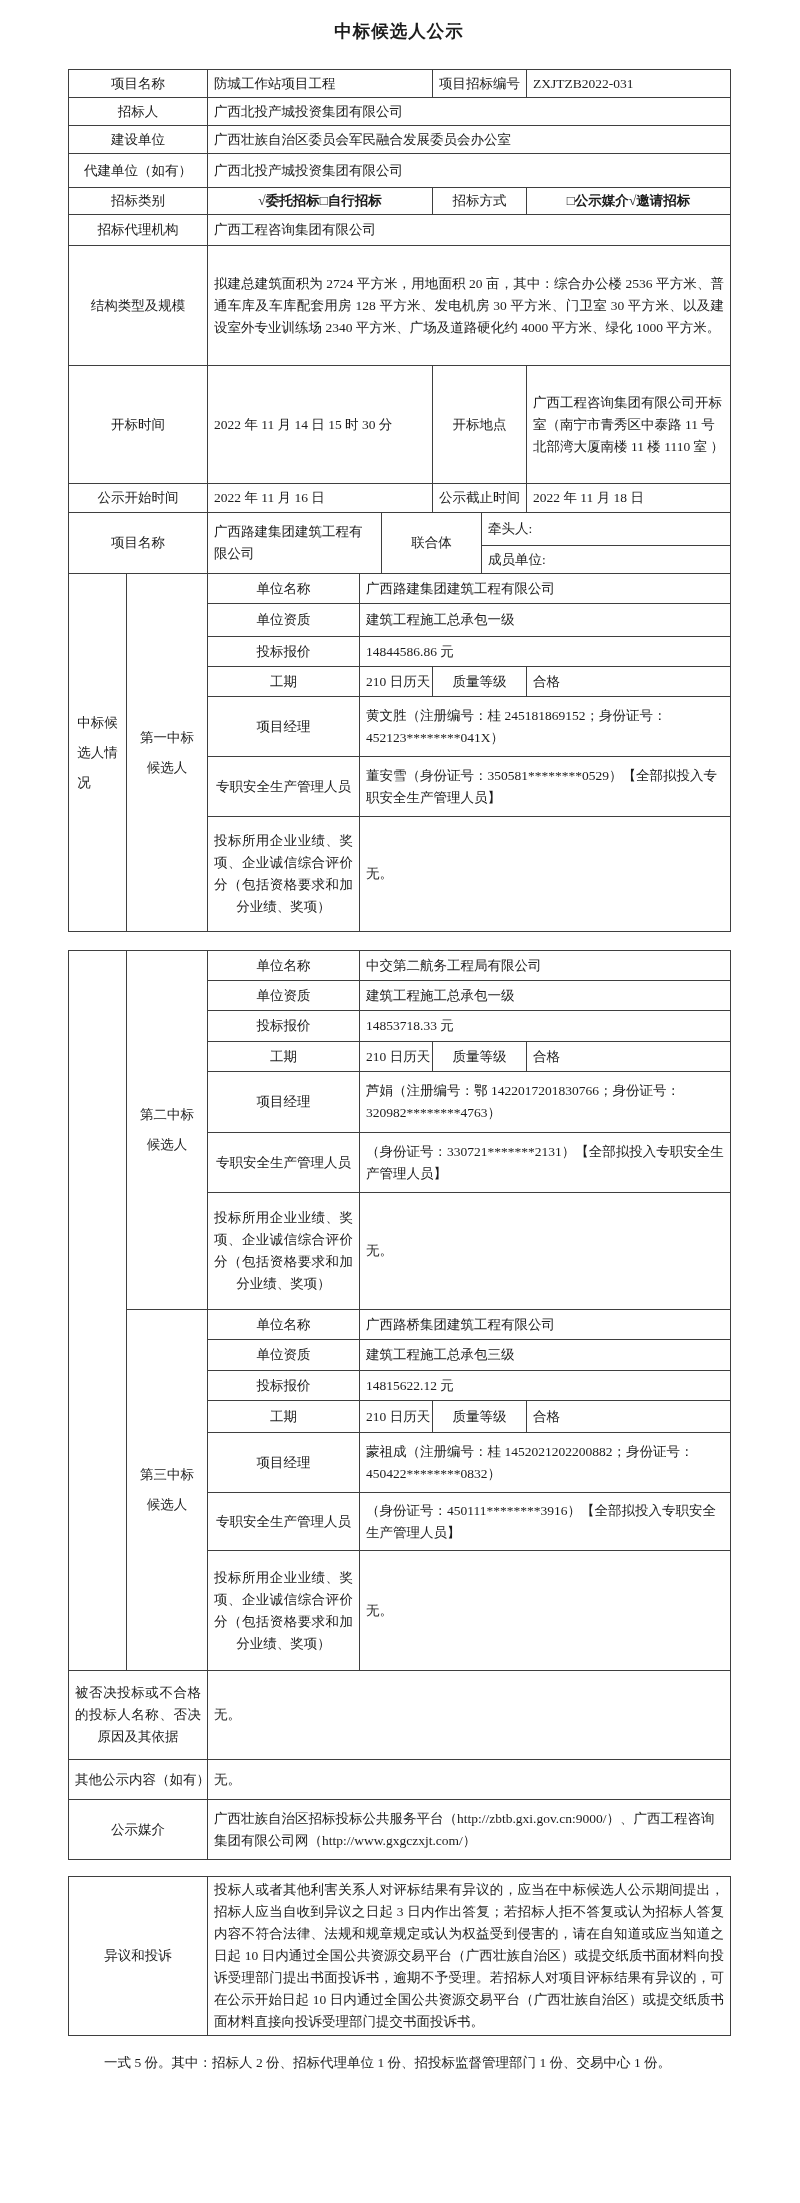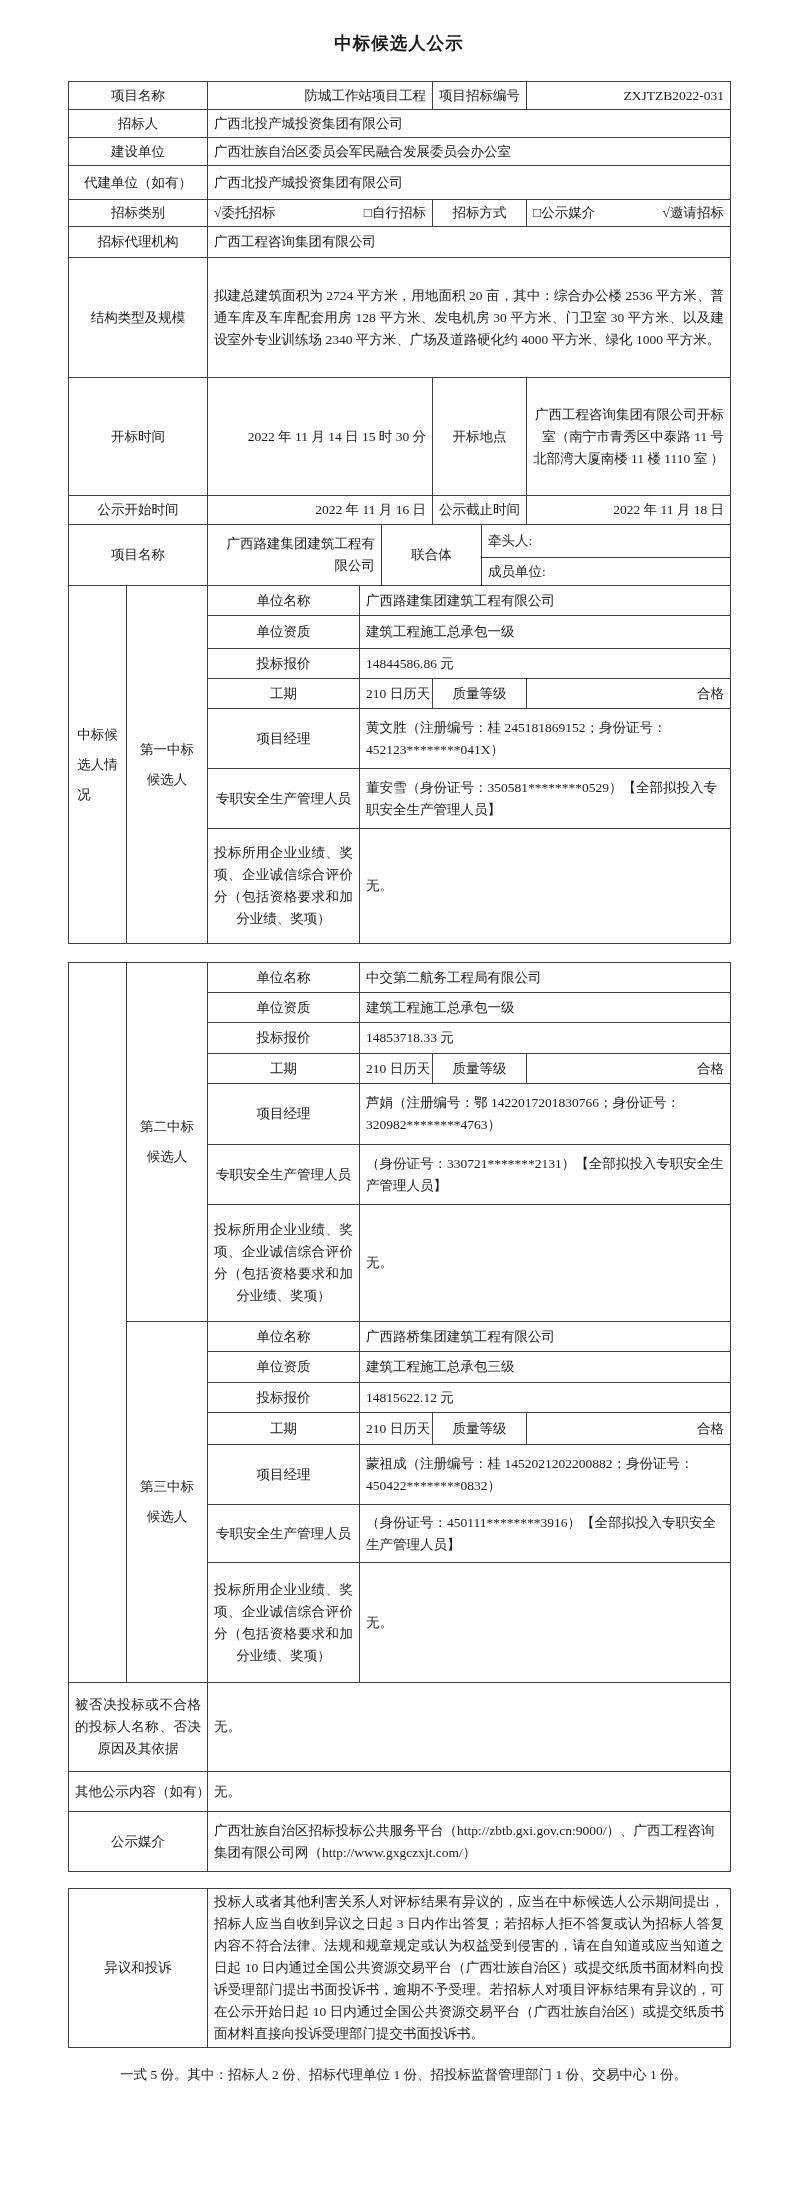--- a/index.html
+++ b/index.html
@@ -2,52 +2,52 @@
 <html><head>
 <meta charset="utf-8">
 <style>
   html,body{margin:0;padding:0;background:#ffffff;}
   body{
     width:800px;height:2203px;
     font-family:"Liberation Serif","DejaVu Serif",serif;
     font-size:13.5px;color:#1c1c1c;
     -webkit-font-smoothing:antialiased;
   }
-  .page{padding:30px 0 0 68px;}
+  .page{padding:18px 0 0 68px;}
   .doc-title{
     width:662px;text-align:center;font-size:17.5px;font-weight:bold;
     line-height:26px;margin:0 0 24px 0;letter-spacing:1px;
   }
   table.doc{
     border-collapse:collapse;table-layout:fixed;width:662px;
   }
   table.doc td{
     border:1px solid #3f3f3f;padding:2px 6px;vertical-align:middle;
     overflow:hidden;line-height:22px;
   }
   .gap18{margin-bottom:18px;margin-top:25px;}
   .gap16{margin-bottom:16px;}
   .lbl{text-align:center;}
-  .ctr{text-align:right;}
+  .ctr{text-align:left;}
   .val{text-align:left;}
   .nowrap{white-space:nowrap;padding:2px 2px;}
   .just{text-align:justify;text-align-last:left;word-break:break-all;line-height:28px;}
   .just-c{text-align:justify;text-align-last:center;word-break:break-all;line-height:26px;}
   .lh25{line-height:25px;}
   .lh28{line-height:28px;}
   .lh30{line-height:30px;}
   .lh22{line-height:22px;}
-  .opts{display:flex;justify-content:space-between;align-items:center;}
+  .opts{display:flex;justify-content:center;align-items:center;font-weight:bold;}
   .vline{width:3em;margin:0 auto;word-break:break-all;line-height:30px;text-align:left;}
   .rankline{width:4em;margin:0 auto;word-break:break-all;line-height:30px;text-align:center;}
   .splitcell{padding:0 !important;}
   .split-top{height:32px;border-bottom:1px solid #3f3f3f;display:flex;align-items:center;padding:0 6px;}
   .split-bot{height:27px;display:flex;align-items:center;padding:0 6px;}
   .footer{margin:16px 0 0 30px;width:600px;line-height:22px;}
-  .footer p{margin:0 0 10px 16px;text-indent:6px;}
+  .footer p{margin:0 0 10px 0;text-indent:6px;}
 </style>
 </head>
 <body>
 
 <div class="page">
 
   <div class="doc-title">中标候选人公示</div>
 
   <table class="doc gap18">
     <colgroup>

